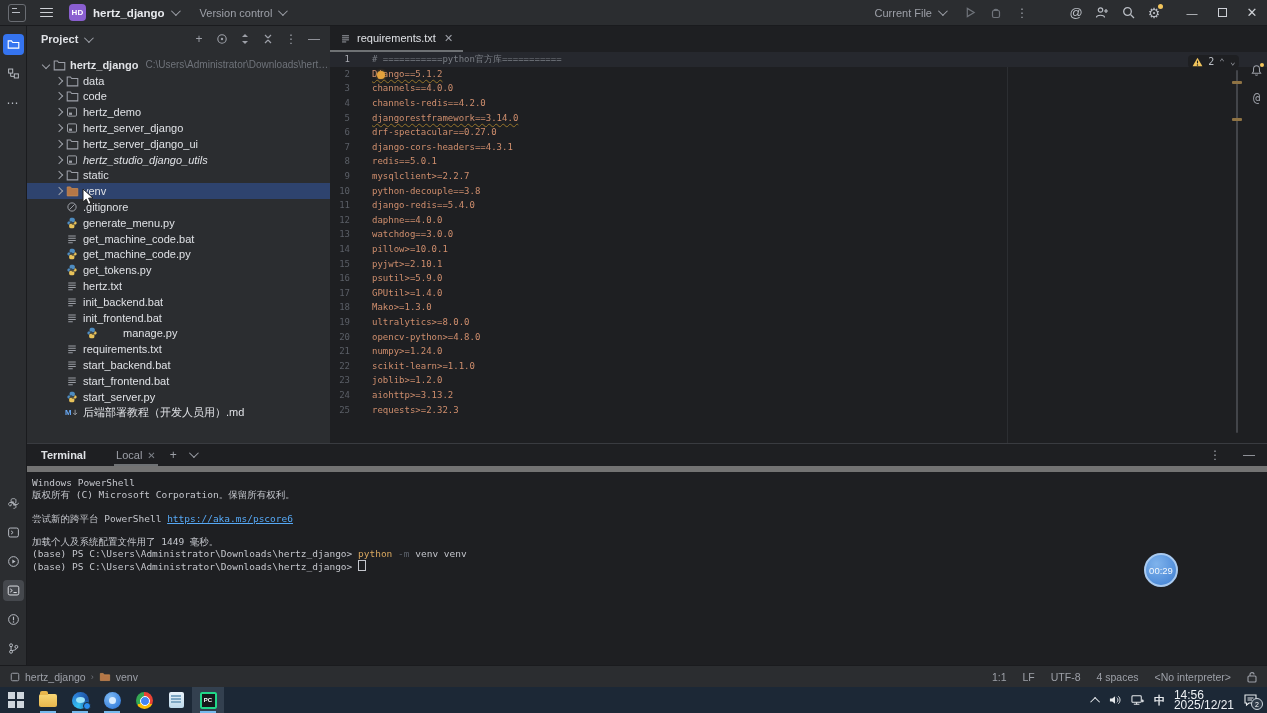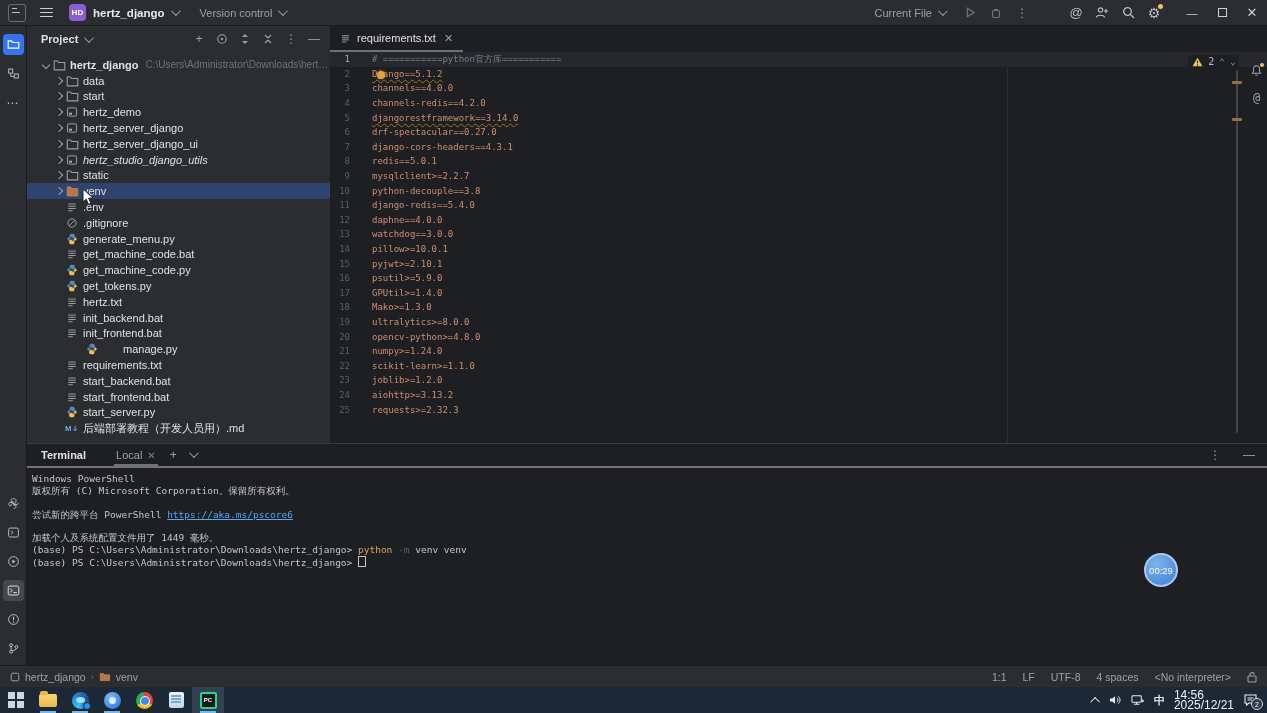--- a/index.html
+++ b/index.html
@@ -77,21 +77,21 @@
   .inspect .nav{color:#9da0a8;font-size:9px;cursor:pointer}
   .sbar{position:absolute;right:29px;top:18px;bottom:10px;width:2px;background:#43454a;border-radius:1px}
   .tick{position:absolute;right:25px;width:10px;height:3px;background:#97795176;background:#8f7344;border-radius:1px}
   .caret-dot{position:absolute;left:47px;top:19px;width:8px;height:8px;border-radius:50%;
     background:#e3a13c;box-shadow:0 0 3px #e3a13c99;z-index:3}
   .edge-icons{position:absolute;right:4px;top:12px;display:flex;flex-direction:column;gap:12px;align-items:center;color:#9da0a8}
   .edge-icons .bell-dot{position:absolute;top:-1px;right:-1px;width:4px;height:4px;border-radius:50%;background:#f2c55c}
   
   .terminal{position:absolute;left:27px;top:443px;right:0;height:222px;background:#1e1f22;
     border-top:1px solid #393b40;box-sizing:border-box;z-index:2}
-  .term-head{height:22px;display:flex;align-items:center;padding:0 12px 0 14px;border-bottom:2px solid #737373}
+  .term-head{height:22px;display:flex;align-items:center;padding:0 12px 0 14px;border-bottom:6px solid #737373}
   .term-title{font-weight:bold;font-size:11px;color:#dfe1e5}
   .ttab{position:relative;margin-left:28px;height:22px;display:flex;align-items:center;gap:5px;color:#9da0a8;padding:0 2px}
   .ttab::after{content:"";position:absolute;left:0;right:0;bottom:0;height:2px;background:#6e7174}
   .ttab .close{font-size:10px;color:#7d8188}
   .thi{color:#9da0a8;margin-left:12px;cursor:pointer;font-size:12px}
   .term-right{margin-left:auto;display:flex;gap:10px;color:#9da0a8}
   .term-body{padding:5px 0 0 5px}
   .tline{height:11.9px;font-family:"DejaVu Sans Mono","Liberation Mono",monospace;font-size:9.5px;
     color:#c4c6cc;white-space:pre}
   .seg-link{color:#56a8f5;text-decoration:underline}
@@ -314,21 +314,21 @@
       </div>
       <div class="trow" style="padding-left: 25px;">
         <span class="tchev">
           <span class="c right"></span>
         </span>
         <span class="ticon">
           <svg width="13" height="12" viewBox="0 0 16 14">
             <path d="M1.5 2h4l1.5 2h7.5v9h-13z" fill="none" stroke="#9da0a8" stroke-width="1.3"></path>
           </svg>
         </span>
-        <span class="tlabel">start</span>
+        <span class="tlabel">code</span>
       </div>
       <div class="trow" style="padding-left: 25px;">
         <span class="tchev">
           <span class="c right"></span>
         </span>
         <span class="ticon">
           <svg width="12" height="12" viewBox="0 0 16 16">
             <rect x="2" y="2.5" width="12" height="11" rx="1.5" fill="none" stroke="#9da0a8" stroke-width="1.3"></rect>
             <rect x="4" y="8.8" width="4" height="3" fill="#9da0a8"></rect>
           </svg>
@@ -384,34 +384,20 @@
       <div class="trow sel" style="padding-left: 25px;">
         <span class="tchev">
           <span class="c right"></span>
         </span>
         <span class="ticon">
           <svg width="13" height="12" viewBox="0 0 16 14">
             <path d="M1.5 2h4l1.5 2h7.5v9h-13z" fill="#b57747" stroke="#c98a50" stroke-width="1"></path>
           </svg>
         </span>
         <span class="tlabel">venv</span>
-      </div>
-      <div class="trow" style="padding-left: 25px;">
-        <span class="tchev"></span>
-        <span class="ticon">
-          <svg width="12" height="12" viewBox="0 0 16 16">
-            <g stroke="#9da0a8" stroke-width="1.3">
-              <line x1="3" y1="4" x2="13" y2="4"></line>
-              <line x1="3" y1="7" x2="13" y2="7"></line>
-              <line x1="3" y1="10" x2="13" y2="10"></line>
-              <line x1="3" y1="13" x2="9" y2="13"></line>
-            </g>
-          </svg>
-        </span>
-        <span class="tlabel">.env</span>
       </div>
       <div class="trow" style="padding-left: 25px;">
         <span class="tchev"></span>
         <span class="ticon">
           <svg width="12" height="12" viewBox="0 0 16 16">
             <circle cx="8" cy="8" r="5.5" fill="none" stroke="#9da0a8" stroke-width="1.3"></circle>
             <line x1="4.5" y1="11.5" x2="11.5" y2="4.5" stroke="#9da0a8" stroke-width="1.3"></line>
           </svg>
         </span>
         <span class="tlabel">.gitignore</span>

